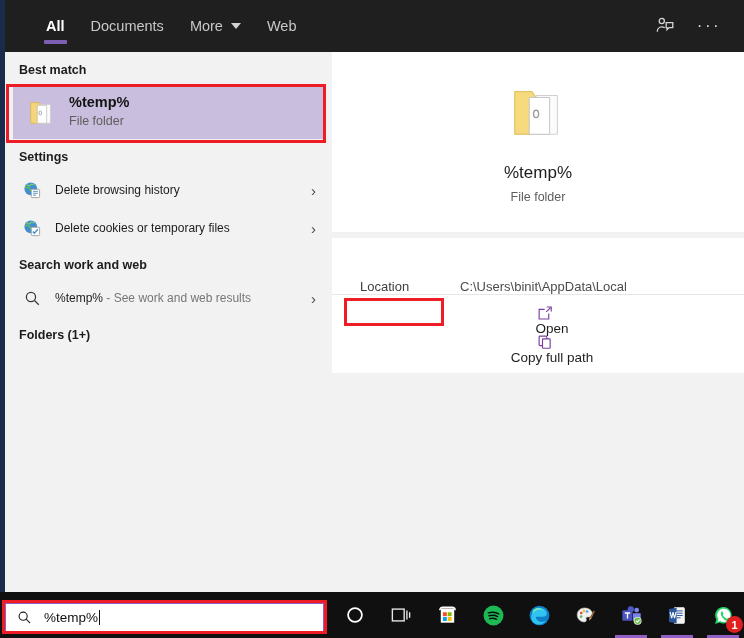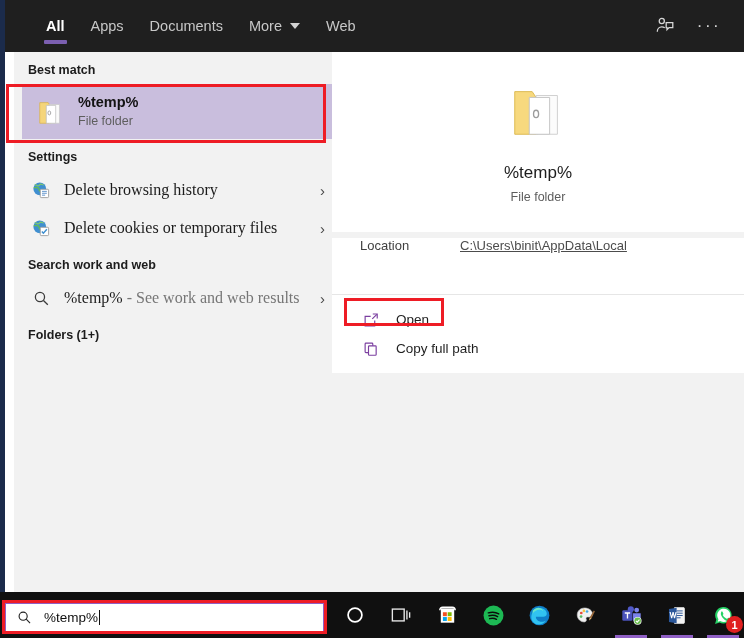--- a/index.html
+++ b/index.html
@@ -46,21 +46,21 @@
     padding-right: 18px; height: 52px;
   }
   .hdr-btn {
     width: 34px; height: 34px; display: flex; align-items: center;
     justify-content: center; color: #d7d7d7;
   }
   .dots { letter-spacing: 2.5px; font-size: 17px; color: #d7d7d7; }
 
   
   .left-pane {
-    position: absolute; left: 14px; top: 52px; width: 327px; height: 540px;
+    position: absolute; left: 5px; top: 52px; width: 327px; height: 540px;
     background: #f2f2f2; overflow: hidden;
   }
   .right-pane {
     position: absolute; left: 332px; top: 52px; width: 412px; height: 540px;
     background: #f2f2f2;
   }
 
   .section-head {
     font-size: 12.5px; font-weight: bold; color: #1c1c1c;
     padding: 11px 0 7px 14px;
@@ -68,21 +68,21 @@
 
   .row {
     display: flex; align-items: center; height: 38px;
     padding: 0 10px 0 14px; cursor: default;
   }
   .row .ico {
     width: 26px; min-width: 26px; height: 26px;
     display: flex; align-items: center; justify-content: center;
     margin-right: 10px;
   }
-  .row .label { font-size: 16px; color: #1c1c1c; flex: 1; font-family: Liberation Serif, serif; }
+  .row .label { font-size: 12px; color: #1c1c1c; flex: 1; }
   .row .label .muted { color: #767676; }
   .chev { color: #4a4a4a; font-size: 15px; padding-right: 6px; }
 
   
   .bestmatch-wrap { position: relative; padding: 0 6px; }
   .bestmatch {
     display: flex; align-items: center; height: 55px;
     background: #c9bedd; padding-left: 8px; margin: 0 0 0 2px;
   }
   .bestmatch .bm-ico { width: 42px; display: flex; justify-content: center; }
@@ -105,29 +105,29 @@
     align-items: center; justify-content: center;
   }
   .preview .p-name {
     font-size: 17px; color: #1c1c1c; margin-top: 16px; line-height: 1.3;
   }
   .preview .p-sub {
     font-size: 12.5px; color: #5d5d5d; margin-top: 6px;
   }
   .divider { height: 1px; background: #e6e6e6; }
   .loc-row {
-    display: flex; align-items: flex-start; height: 56px; padding-left: 28px;
+    display: flex; align-items: flex-end; height: 56px; padding-left: 28px;
   }
   .loc-label { font-size: 13px; color: #3f3f3f; width: 100px; }
   .loc-value {
-    font-size: 13px; color: #4c4c4c; text-decoration: underline; cursor: pointer;
+    font-size: 13px; color: #4c4c4c; cursor: pointer;
   }
   .actions { padding: 10px 0 10px 0; }
   .action {
-    display: flex; align-items: center; height: 29px; padding-left: 28px; cursor: default;
+    display: flex; align-items: center; height: 29px; padding-left: 28px; cursor: default; flex-direction: column;
   }
   .action .a-ico {
     width: 22px; min-width: 22px; display: flex;
     align-items: center; justify-content: center; margin-right: 14px;
   }
   .action .a-label { font-size: 13.5px; color: #1f1f1f; }
 
   
   .taskbar {
     position: absolute; left: 0; top: 592px; width: 744px; height: 46px;
@@ -169,23 +169,20 @@
 
 <div id="app">
 
   <div class="edge-strip"></div>
   <div class="edge-strip bottom"></div>
 
   <div class="header">
     <div class="tabs">
       <div class="tab active">
         <span>All</span>
-      </div>
-      <div class="tab">
-        <span>Apps</span>
       </div>
       <div class="tab">
         <span>Documents</span>
       </div>
       <div class="tab">
         <span>More</span>
         <span class="caret"></span>
       </div>
       <div class="tab">
         <span>Web</span>

